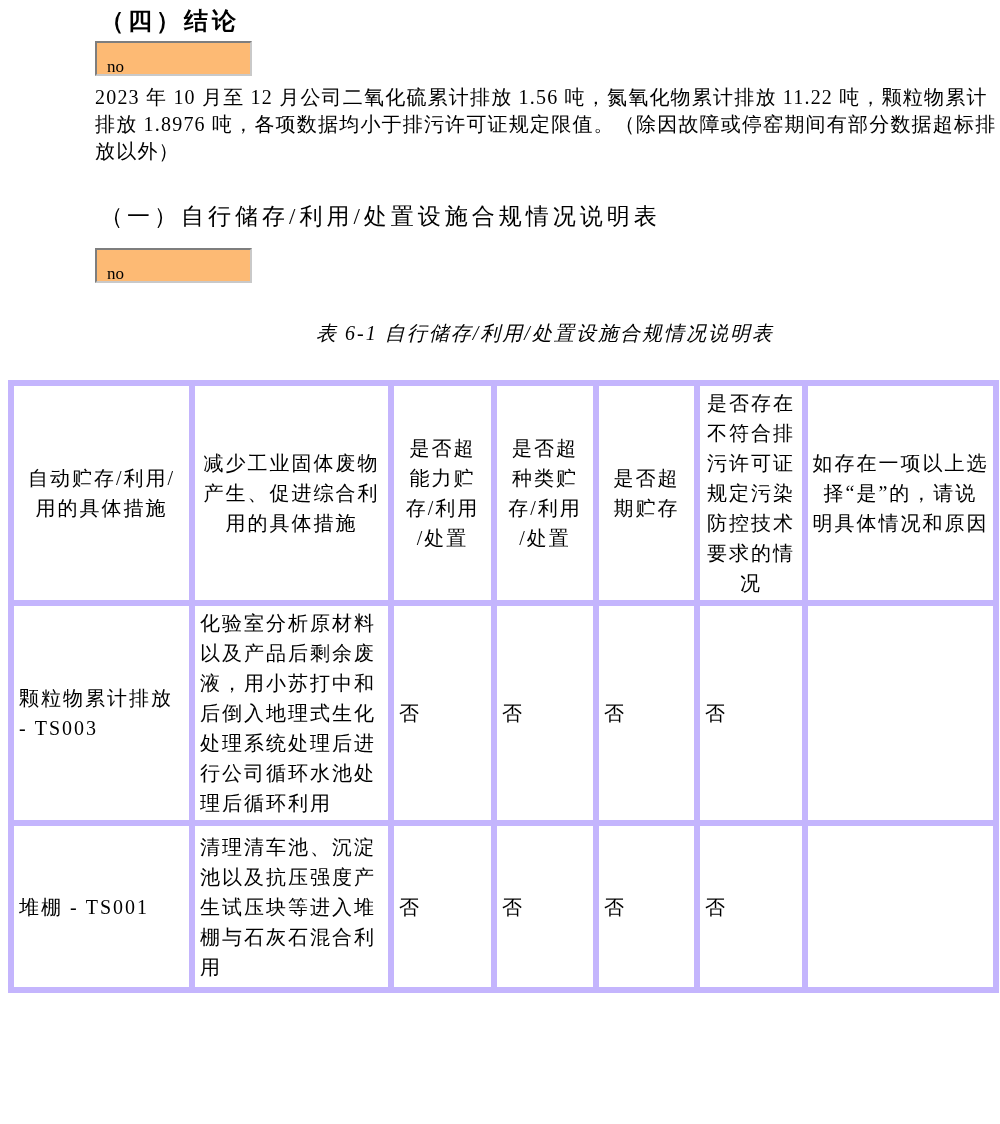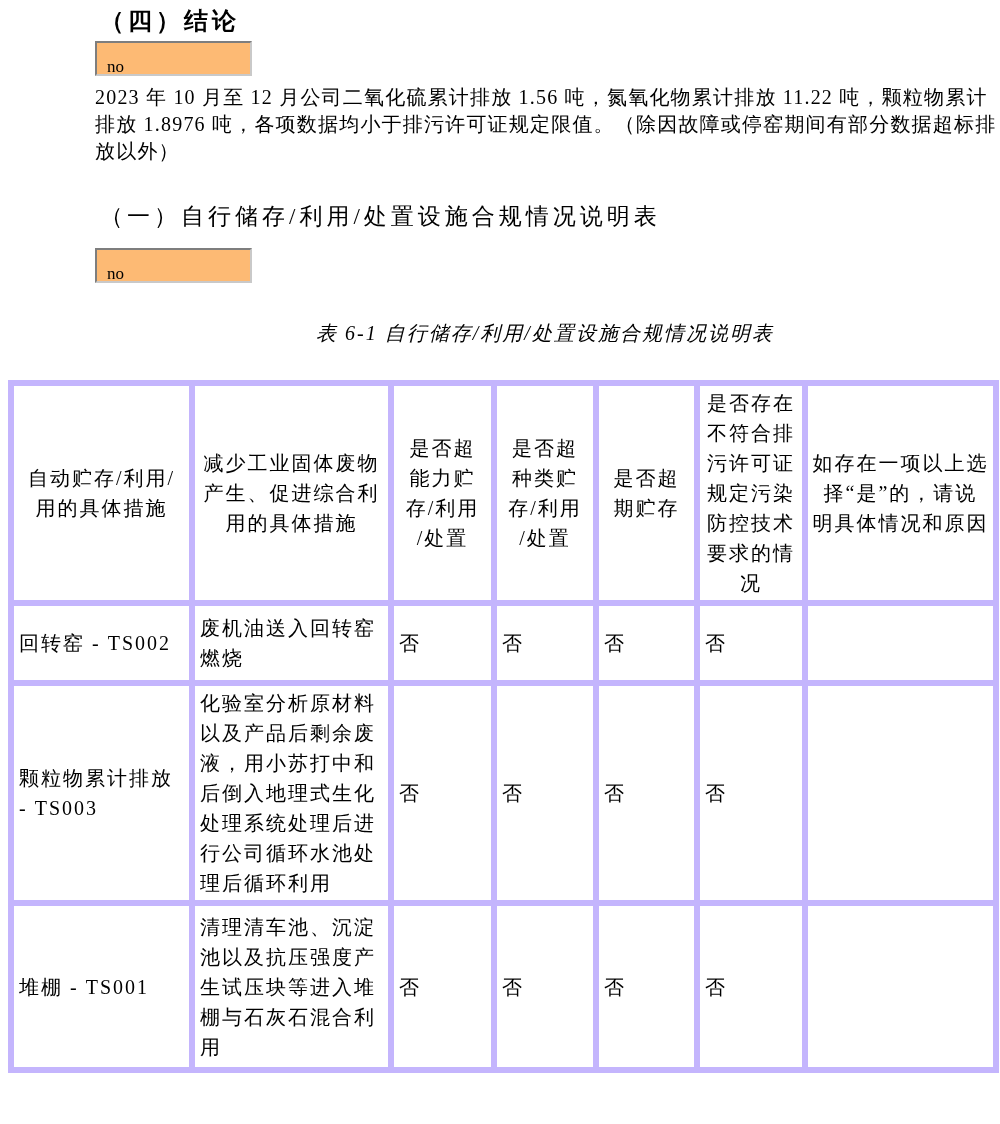--- a/index.html
+++ b/index.html
@@ -152,30 +152,20 @@
 不符合排
 污许可证
 规定污染
 防控技术
 要求的情
 况</th>
         <th>如存在一项以上选
 择“是”的，请说
 明具体情况和原因</th>
       </tr>
-      <tr class="row-1">
-        <td>回转窑 - TS002</td>
-        <td>废机油送入回转窑
-燃烧</td>
-        <td>否</td>
-        <td>否</td>
-        <td>否</td>
-        <td>否</td>
-        <td></td>
-      </tr>
       <tr class="row-2">
         <td>颗粒物累计排放
 - TS003</td>
         <td>化验室分析原材料
 以及产品后剩余废
 液，用小苏打中和
 后倒入地理式生化
 处理系统处理后进
 行公司循环水池处
 理后循环利用</td>

